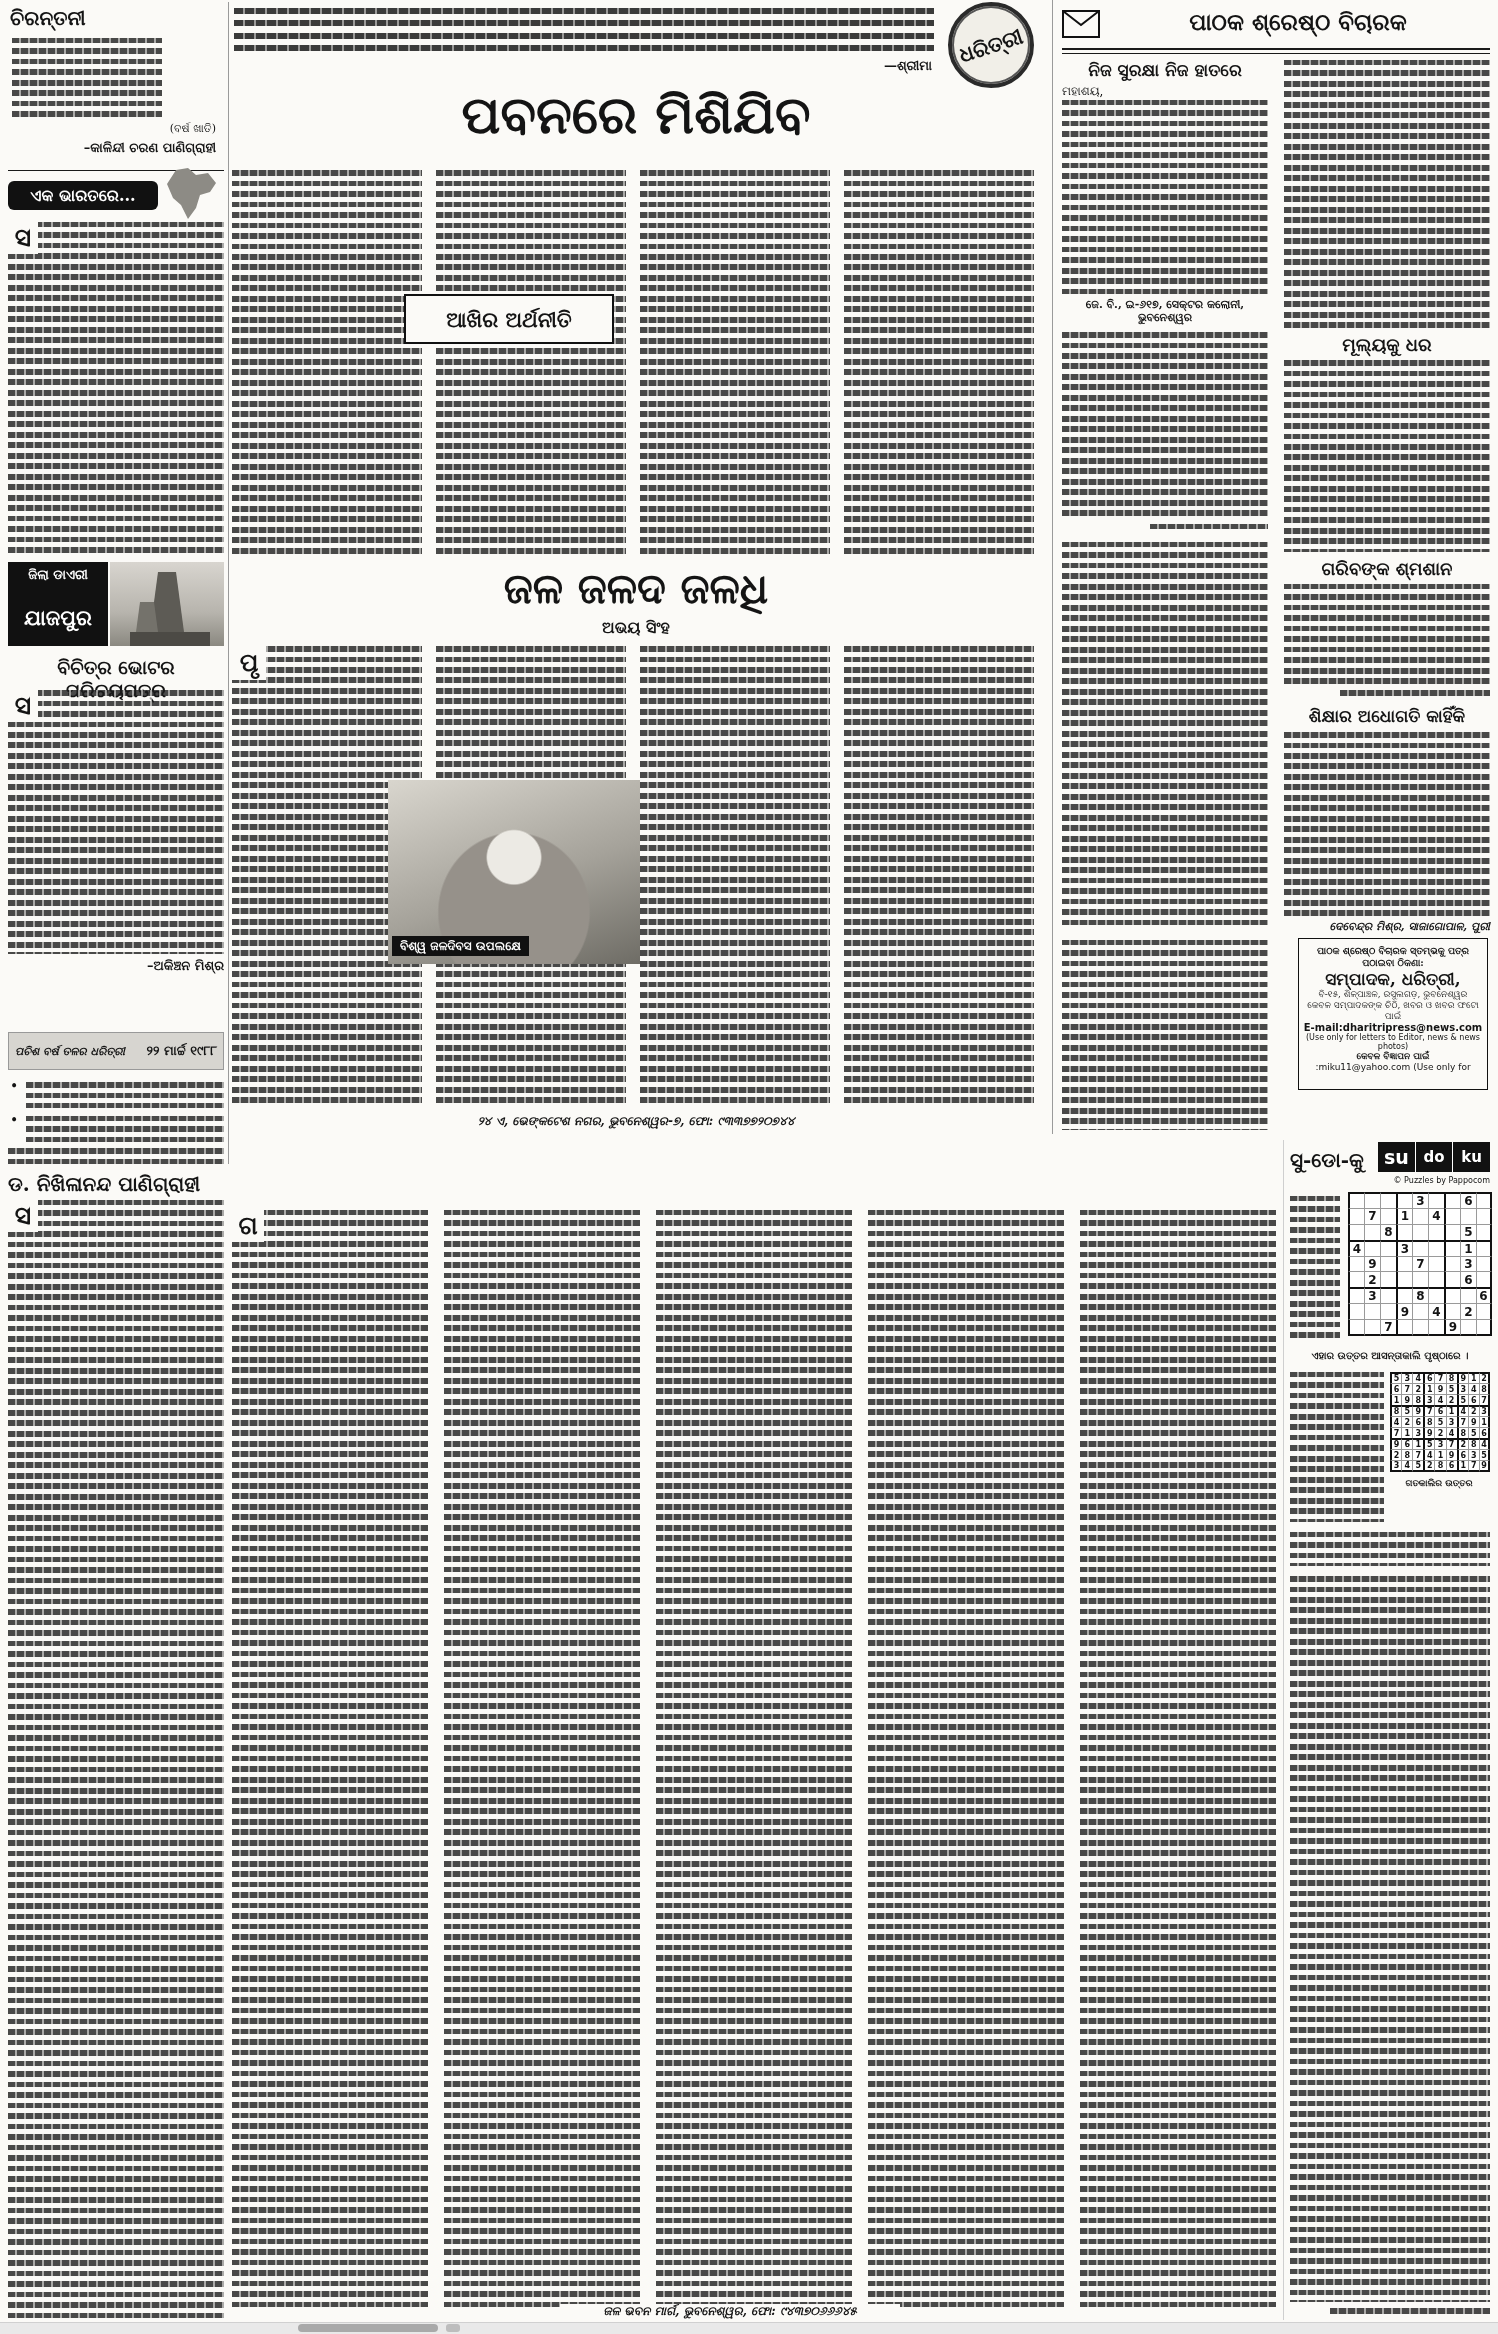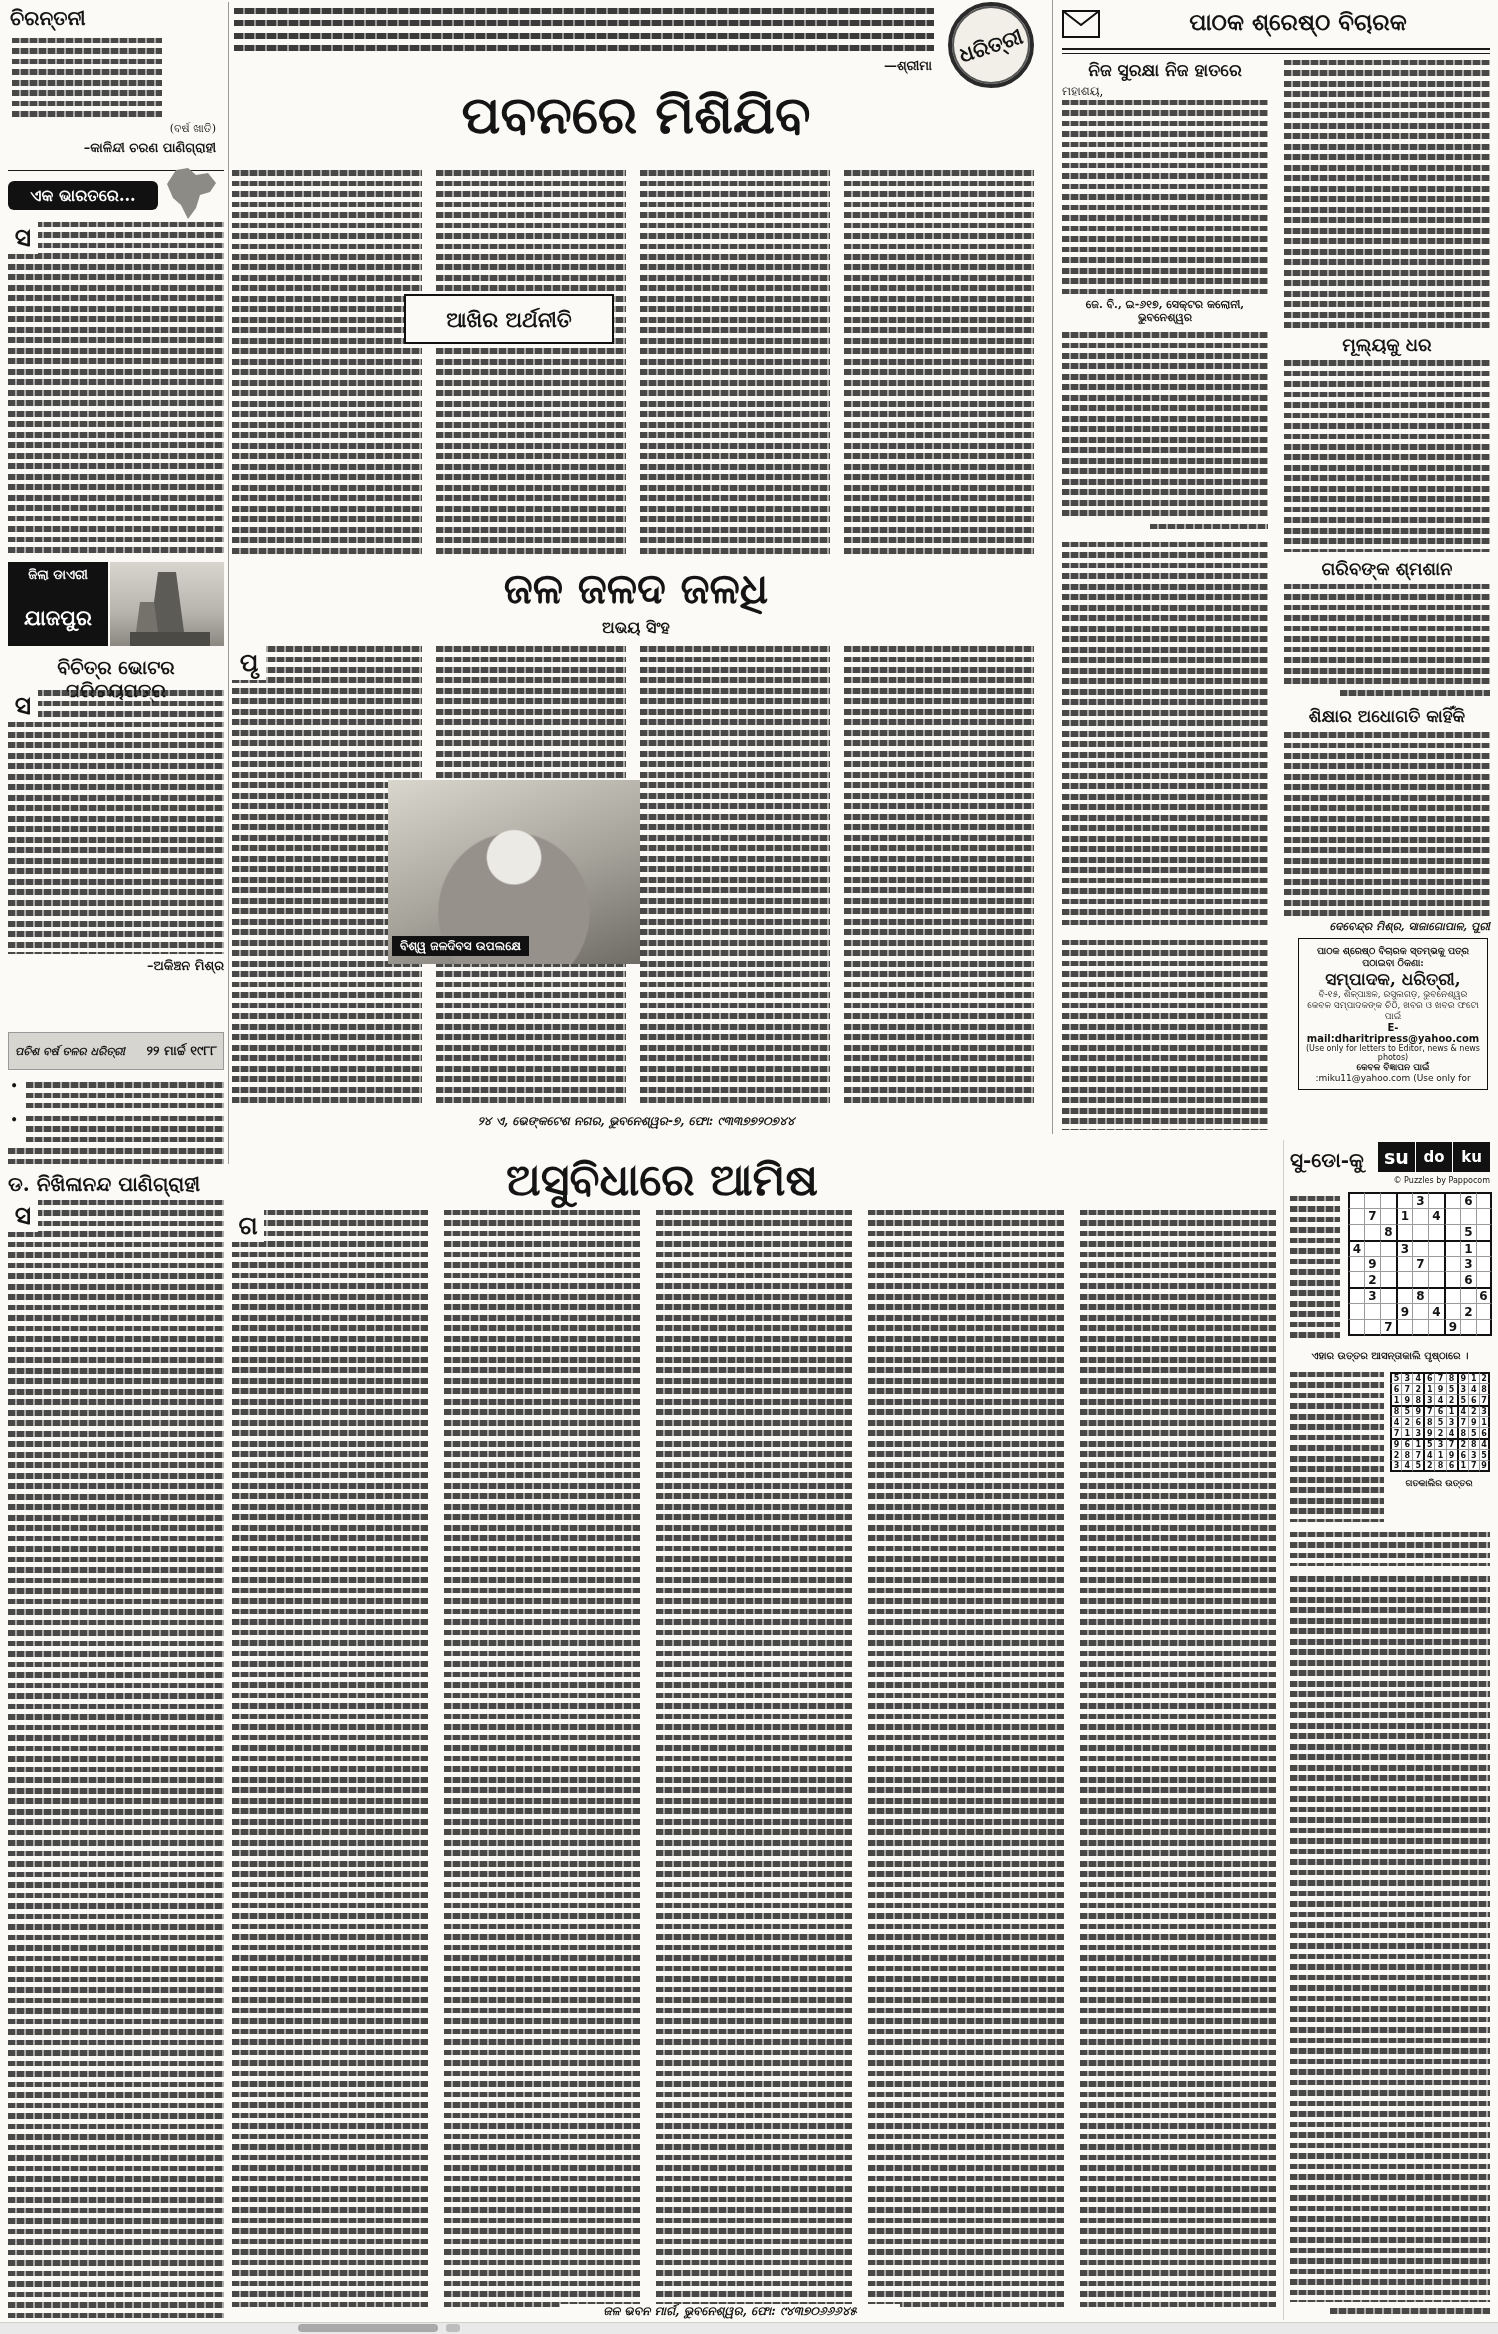--- a/index.html
+++ b/index.html
@@ -104,21 +104,20 @@
   <div class="abs head" style="left:232px;top:618px;width:808px;font-size:16px">ଅଭୟ ସିଂହ</div>
   <div class="ft" style="left:232px;top:646px;width:190px;height:462px"></div>
   <div class="ft" style="left:436px;top:646px;width:190px;height:462px"></div>
   <div class="ft" style="left:640px;top:646px;width:190px;height:462px"></div>
   <div class="ft" style="left:844px;top:646px;width:190px;height:462px"></div>
   <div class="dc" style="left:232px;top:646px;width:34px;height:34px">ପୃ</div>
   <div class="abs photo" style="left:388px;top:780px;width:252px;height:184px"></div>
   <div class="abs blackbox" style="left:392px;top:936px;padding:3px 8px;font-size:12px;font-weight:bold">ବିଶ୍ୱ ଜଳଦିବସ ଉପଲକ୍ଷେ</div>
   <div class="abs" style="left:232px;top:1114px;width:808px;text-align:center;font-size:12px;font-weight:bold;font-style:italic">୨୪ ଏ, ଭେଙ୍କଟେଶ ନଗର, ଭୁବନେଶ୍ୱର-୭, ଫୋ: ୯୩୩୭୭୨୦୭୪୪</div>
 
-  <div class="abs head" style="left:232px;top:1154px;width:860px;font-size:44px;font-weight:900">ଅସୁବିଧାରେ ଆମିଷ</div>
   <div class="ft" style="left:232px;top:1210px;width:196px;height:1100px"></div>
   <div class="ft" style="left:444px;top:1210px;width:196px;height:1100px"></div>
   <div class="ft" style="left:656px;top:1210px;width:196px;height:1100px"></div>
   <div class="ft" style="left:868px;top:1210px;width:196px;height:1100px"></div>
   <div class="ft" style="left:1080px;top:1210px;width:196px;height:1100px"></div>
   <div class="dc" style="left:232px;top:1210px;width:32px;height:32px">ଗ</div>
   <div class="abs" style="left:560px;top:2304px;width:340px;text-align:center;font-size:12px;font-weight:bold;font-style:italic;background:#fbfaf7">ଜଳ ଭବନ ମାର୍ଗ, ଭୁବନେଶ୍ୱର, ଫୋ: ୯୪୩୭୦୬୬୬୪୫</div>
 
   <svg class="abs" style="left:1062px;top:10px" width="38" height="28" viewBox="0 0 38 28">
     <rect x="1" y="1" width="36" height="26" fill="#fbfaf7" stroke="#111" stroke-width="2"></rect>
@@ -145,21 +144,21 @@
   <div class="ft" style="left:1340px;top:690px;width:150px;height:9px"></div>
   <div class="abs head" style="left:1284px;top:706px;width:206px;font-size:17px">ଶିକ୍ଷାର ଅଧୋଗତି କାହିଁକି</div>
   <div class="ft" style="left:1284px;top:732px;width:206px;height:184px"></div>
   <div class="abs" style="left:1284px;top:920px;width:206px;text-align:right;font-size:11px;font-weight:bold;font-style:italic">ଦେବେନ୍ଦ୍ର ମିଶ୍ର, ସାଜାଗୋପାଳ, ପୁରୀ</div>
 
   <div class="abs" style="left:1298px;top:938px;width:190px;height:152px;border:1px solid #111;box-sizing:border-box;padding:6px 4px;text-align:center;overflow:hidden">
     <div style="font-size:9.5px;font-weight:bold">ପାଠକ ଶ୍ରେଷ୍ଠ ବିଚାରକ ସ୍ତମ୍ଭକୁ ପତ୍ର ପଠାଇବା ଠିକଣା:</div>
     <div style="font-size:17px;font-weight:bold">ସମ୍ପାଦକ, ଧରିତ୍ରୀ,</div>
     <div style="font-size:9px">ବି-୧୫, ଶିଳ୍ପାଞ୍ଚଳ, ରସୁଲଗଡ଼, ଭୁବନେଶ୍ୱର</div>
     <div style="font-size:9px">କେବଳ ସମ୍ପାଦକଙ୍କ ଚିଠି, ଖବର ଓ ଖବର ଫଟୋ ପାଇଁ</div>
-    <div style="font-size:10px;font-weight:bold;font-family:'DejaVu Sans',sans-serif">E-mail:dharitripress@yahoo.com</div>
+    <div style="font-size:10px;font-weight:bold;font-family:'DejaVu Sans',sans-serif">E-mail:dharitripress@news.com</div>
     <div style="font-size:8px;font-family:'DejaVu Sans',sans-serif">(Use only for letters to Editor, news &amp; news photos)</div>
     <div style="font-size:9px;font-weight:bold">କେବଳ ବିଜ୍ଞାପନ ପାଇଁ</div>
     <div style="font-size:9px;font-family:'DejaVu Sans',sans-serif">:miku11@yahoo.com (Use only for</div>
   </div>
 
   <div class="abs" style="left:1290px;top:1148px;font-size:20px;font-weight:bold">ସୁ-ଡୋ-କୁ</div>
   <div class="abs blackbox" style="left:1378px;top:1142px;width:112px;height:30px;display:flex">
     <span style="flex:1;display:flex;align-items:center;justify-content:center;font-size:19px;font-weight:bold;font-family:'DejaVu Sans',sans-serif">su</span>
     <span style="flex:1;display:flex;align-items:center;justify-content:center;font-size:15px;font-weight:bold;border-left:1px solid #fff;border-right:1px solid #fff;font-family:'DejaVu Sans',sans-serif">do</span>
     <span style="flex:1;display:flex;align-items:center;justify-content:center;font-size:15px;font-weight:bold;font-family:'DejaVu Sans',sans-serif">ku</span>

